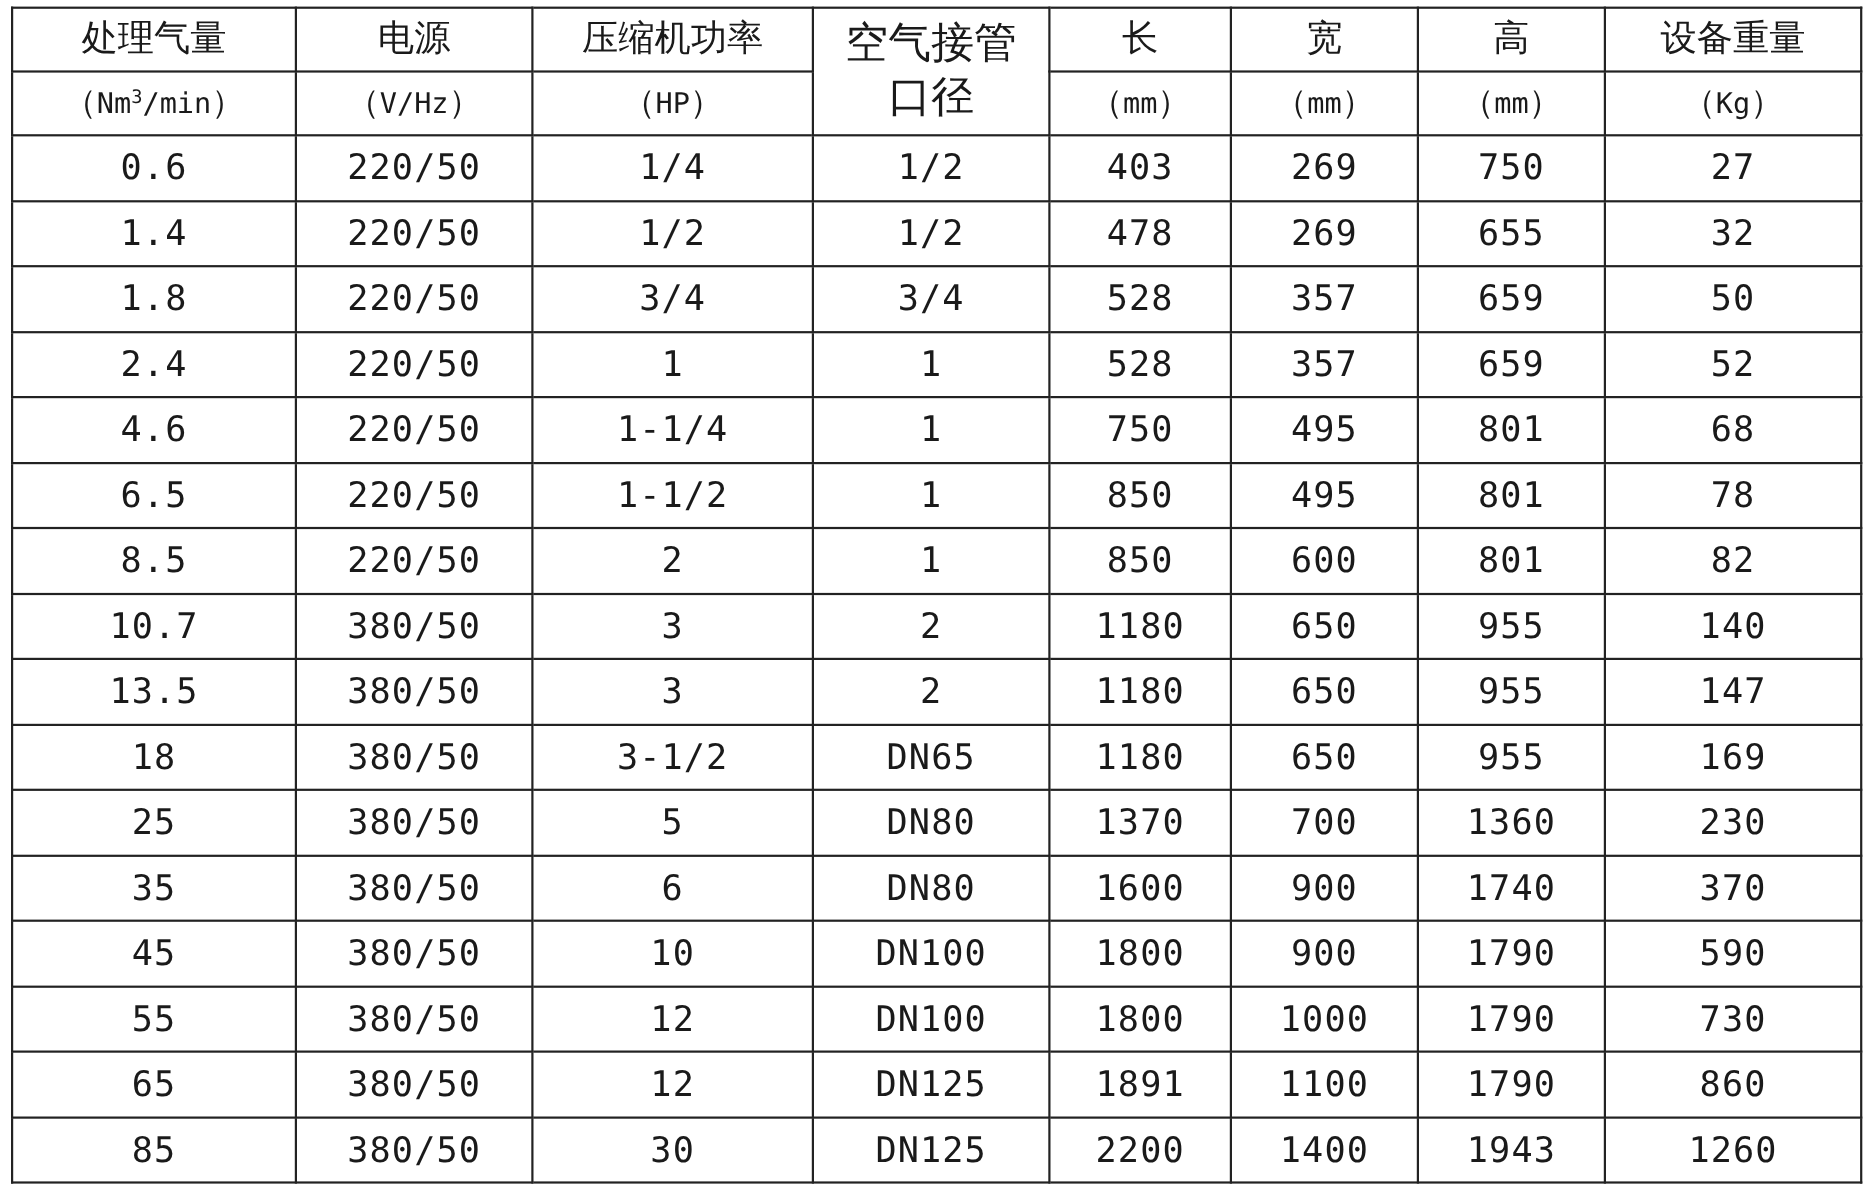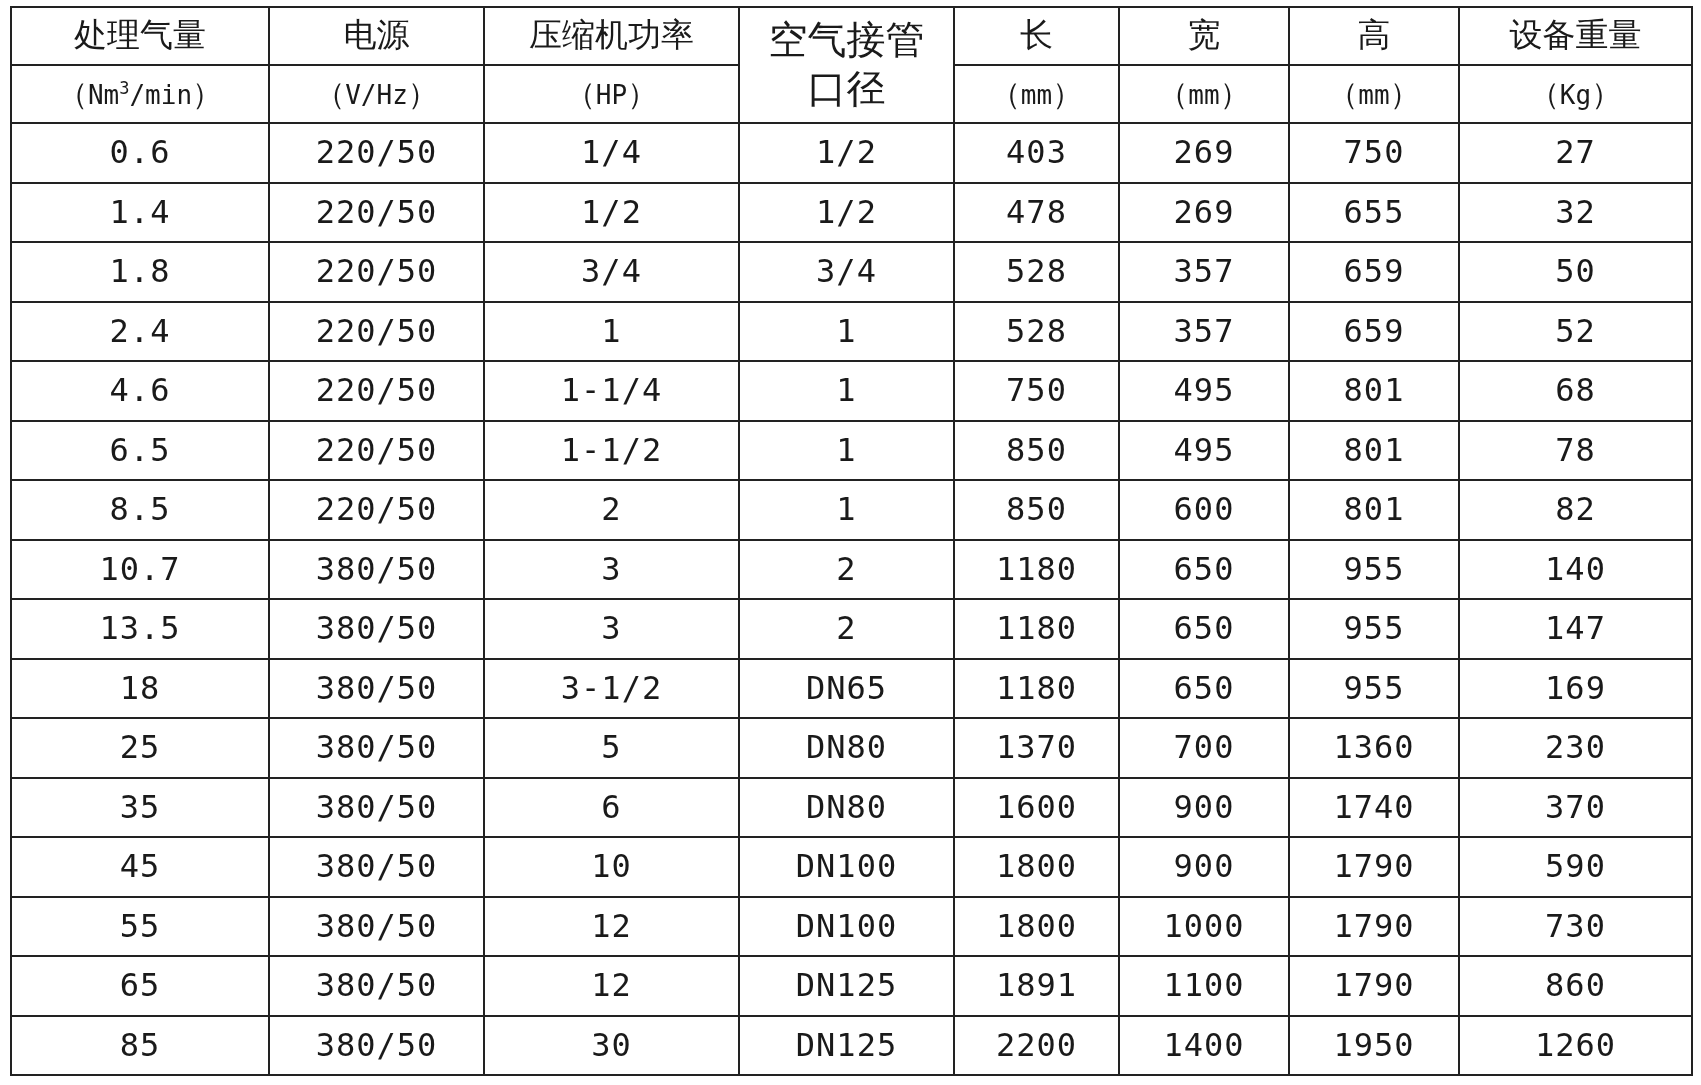--- a/index.html
+++ b/index.html
@@ -270,18 +270,18 @@
           <td class="num">1790</td>
           <td class="num">860</td>
         </tr>
         <tr>
           <td class="num">85</td>
           <td class="num">380/50</td>
           <td class="num">30</td>
           <td class="num">DN125</td>
           <td class="num">2200</td>
           <td class="num">1400</td>
-          <td class="num">1950</td>
+          <td class="num">1943</td>
           <td class="num">1260</td>
         </tr>
       </tbody>
   </table>
 </div>
 
 </body></html>

